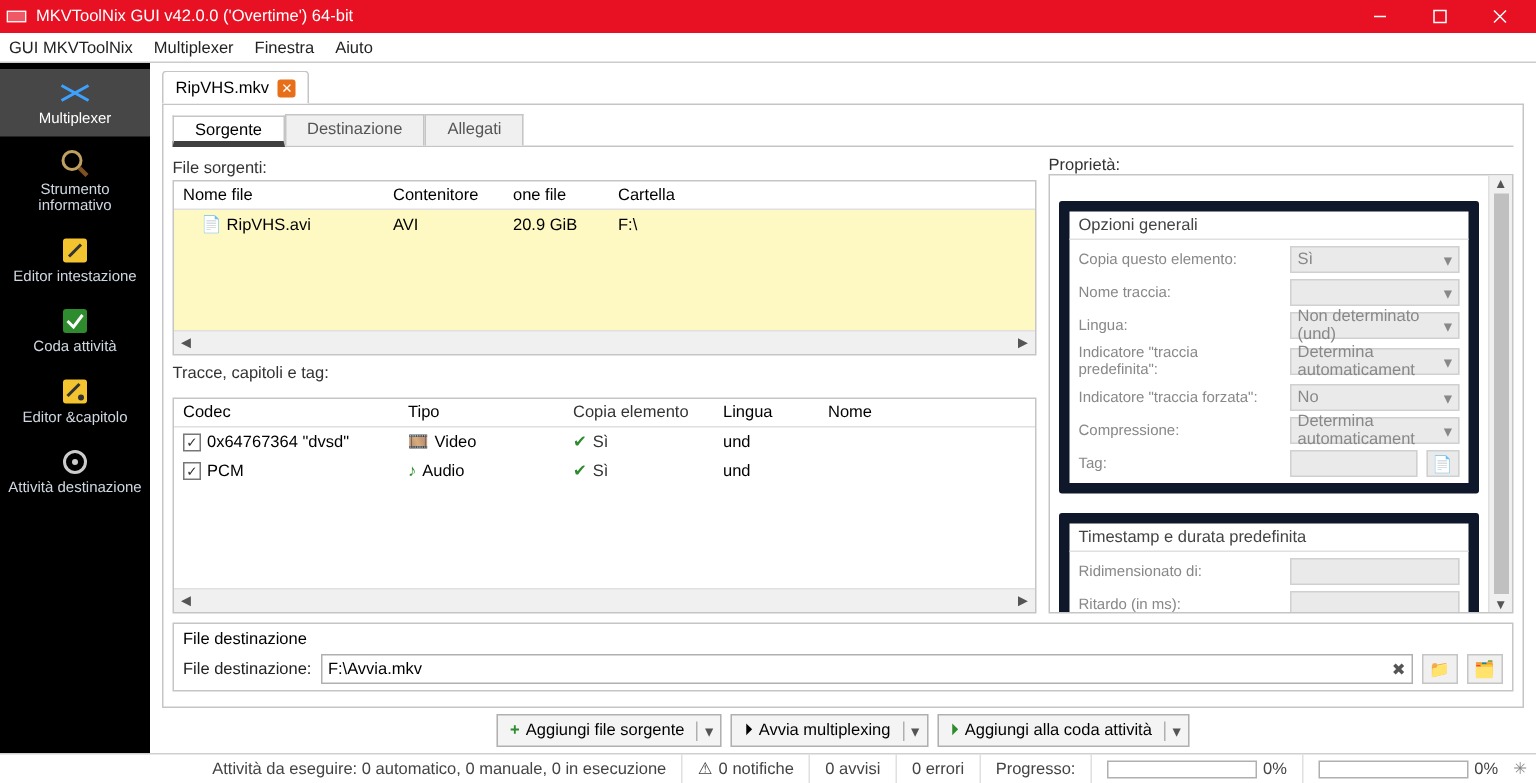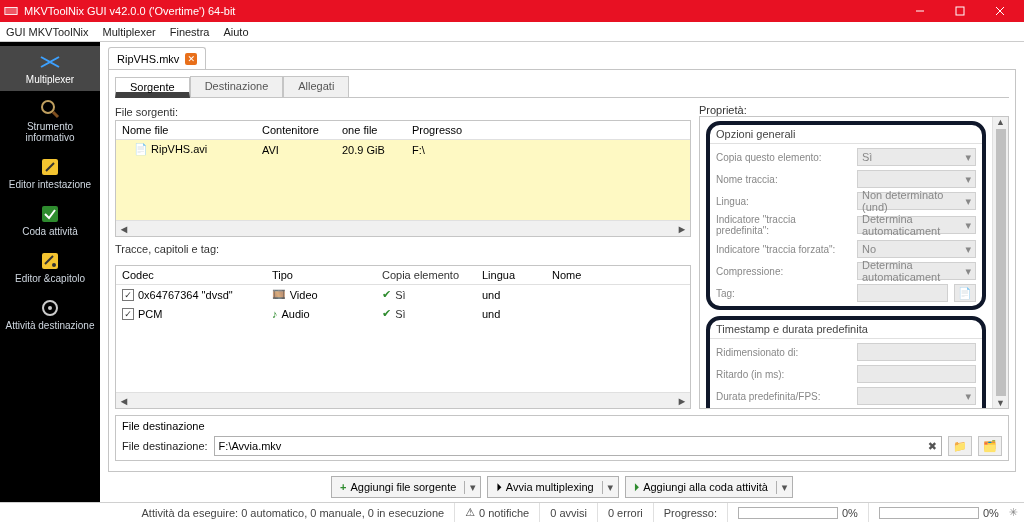--- a/index.html
+++ b/index.html
@@ -23,21 +23,21 @@
 
 .main { flex: 1; display: flex; flex-direction: column; padding: 6px 8px 0 8px; min-height: 0; }
 
 .tabstrip { height: 22px; display: flex; align-items: flex-end; border-bottom: 1px solid #c5c5c5; }
 .tab { border: 1px solid #c5c5c5; border-bottom: none; border-radius: 3px 3px 0 0; background: #fff; padding: 2px 8px; display: flex; align-items: center; gap: 6px; height: 22px; }
 .tab .closex { background: #e86f1a; color: #fff; width: 12px; height: 12px; display: inline-flex; align-items: center; justify-content: center; font-size: 9px; border-radius: 2px; }
 
 .panel { border: 1px solid #c5c5c5; border-top: none; flex: 1; display: flex; flex-direction: column; padding: 6px; min-height: 0; }
 .subtabs { display: flex; height: 22px; border-bottom: 1px solid #c5c5c5; }
 .subtab { padding: 3px 14px; border: 1px solid #c5c5c5; border-bottom: none; background: #f0f0f0; color: #555; }
-.subtab.active { background: #fff; border-bottom: 6px solid #404040; position: relative; top: 1px; color: #000; }
+.subtab.active { background: #fff; border-bottom: 4px solid #404040; position: relative; top: 1px; color: #000; }
 
 .cols { flex: 1; display: flex; gap: 8px; min-height: 0; margin-top: 6px; }
 .leftcol { flex: 1.2; display: flex; flex-direction: column; min-height: 0; }
 .rightcol { width: 310px; display: flex; flex-direction: column; min-height: 0; }
 
 .section-label { color: #333; margin: 2px 0; }
 
 .box { border: 1px solid #c5c5c5; background: #fff; }
 .gridhead { display: flex; border-bottom: 1px solid #e0e0e0; }
 .gridhead > div, .gridrow > div { padding: 3px 6px; }
@@ -50,21 +50,21 @@
 
 .trackbox { margin-top: 8px; flex: 1; display: flex; flex-direction: column; }
 .trackbody { flex: 1; overflow: auto; }
 .c-codec { width: 150px; display: flex; align-items: center; gap: 4px; }
 .c-type { width: 110px; display: flex; align-items: center; gap: 4px; }
 .c-copy { width: 100px; display: flex; align-items: center; gap: 4px; color: #2e8b2e; }
 .c-lang { width: 70px; }
 .c-name { flex: 1; }
 
 .proplabel { color: #333; }
-.propgroup { border: 4px solid #0f172a; border-radius: 14px; margin-bottom: 6px; }
+.propgroup { border: 7px solid #0f172a; border-radius: 2px; margin-bottom: 6px; margin-top: 13px; }
 .pg-title { color: #444; padding: 3px 6px; border-bottom: 1px solid #e0e0e0; }
 .pg-body { padding: 4px 6px; display: flex; flex-direction: column; gap: 4px; }
 .proprow { display: flex; align-items: center; gap: 6px; }
 .proprow label { width: 135px; color: #888; font-size: 10px; }
 .propfield { flex: 1; height: 18px; background: #eaeaea; border: 1px solid #d0d0d0; color: #888; font-size: 10px; padding: 1px 4px; display: flex; align-items: center; justify-content: space-between; }
 .propfield .dd { color: #888; }
 .iconbtn { width: 22px; height: 18px; background: #eaeaea; border: 1px solid #d0d0d0; display: flex; align-items: center; justify-content: center; color: #777; }
 
 .destarea { margin-top: 6px; margin-bottom: 4px; border: 1px solid #c5c5c5; padding: 4px 6px; }
 .destrow { display: flex; align-items: center; gap: 6px; margin-top: 4px; }
@@ -212,21 +212,21 @@
 
       <div class="cols">
 
         <div class="leftcol">
           <div class="section-label">File sorgenti:</div>
           <div class="box" style="display:flex;flex-direction:column;">
             <div class="gridhead">
               <div class="f-name">Nome file</div>
               <div class="f-cont">Contenitore</div>
               <div class="f-one">one file</div>
-              <div class="f-dir">Progresso</div>
+              <div class="f-dir">Cartella</div>
             </div>
             <div class="gridbody">
               <div class="gridrow">
                 <div class="f-name" style="padding-left:18px;">
                   <span class="fileicon">📄</span>
                   <span>RipVHS.avi</span>
                 </div>
                 <div class="f-cont">AVI</div>
                 <div class="f-one">20.9 GiB</div>
                 <div class="f-dir">F:\</div>

